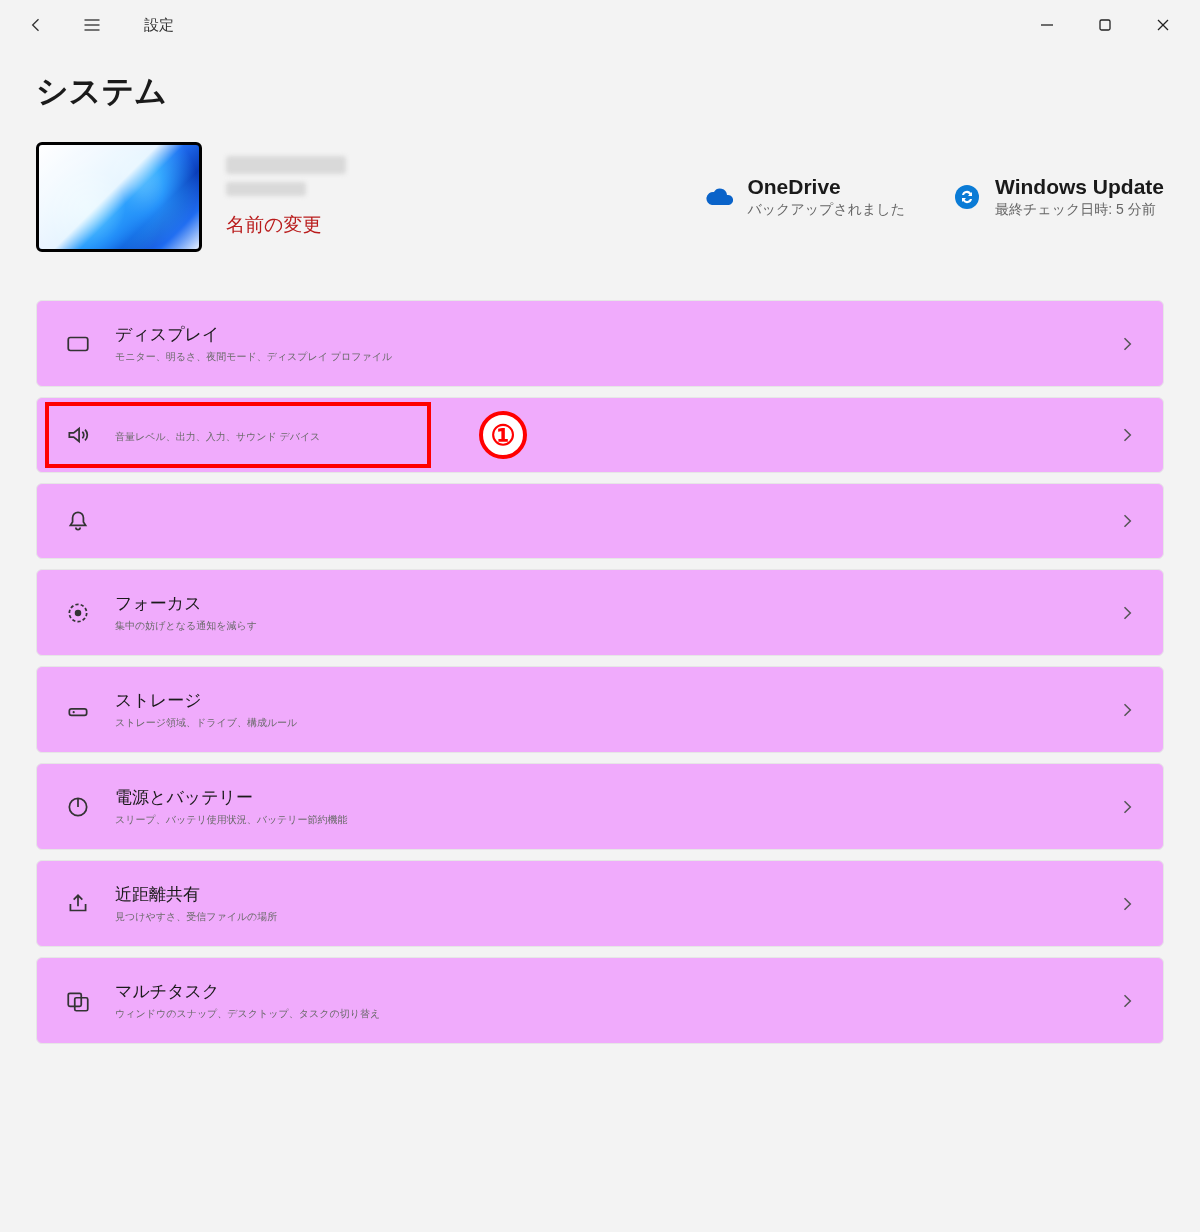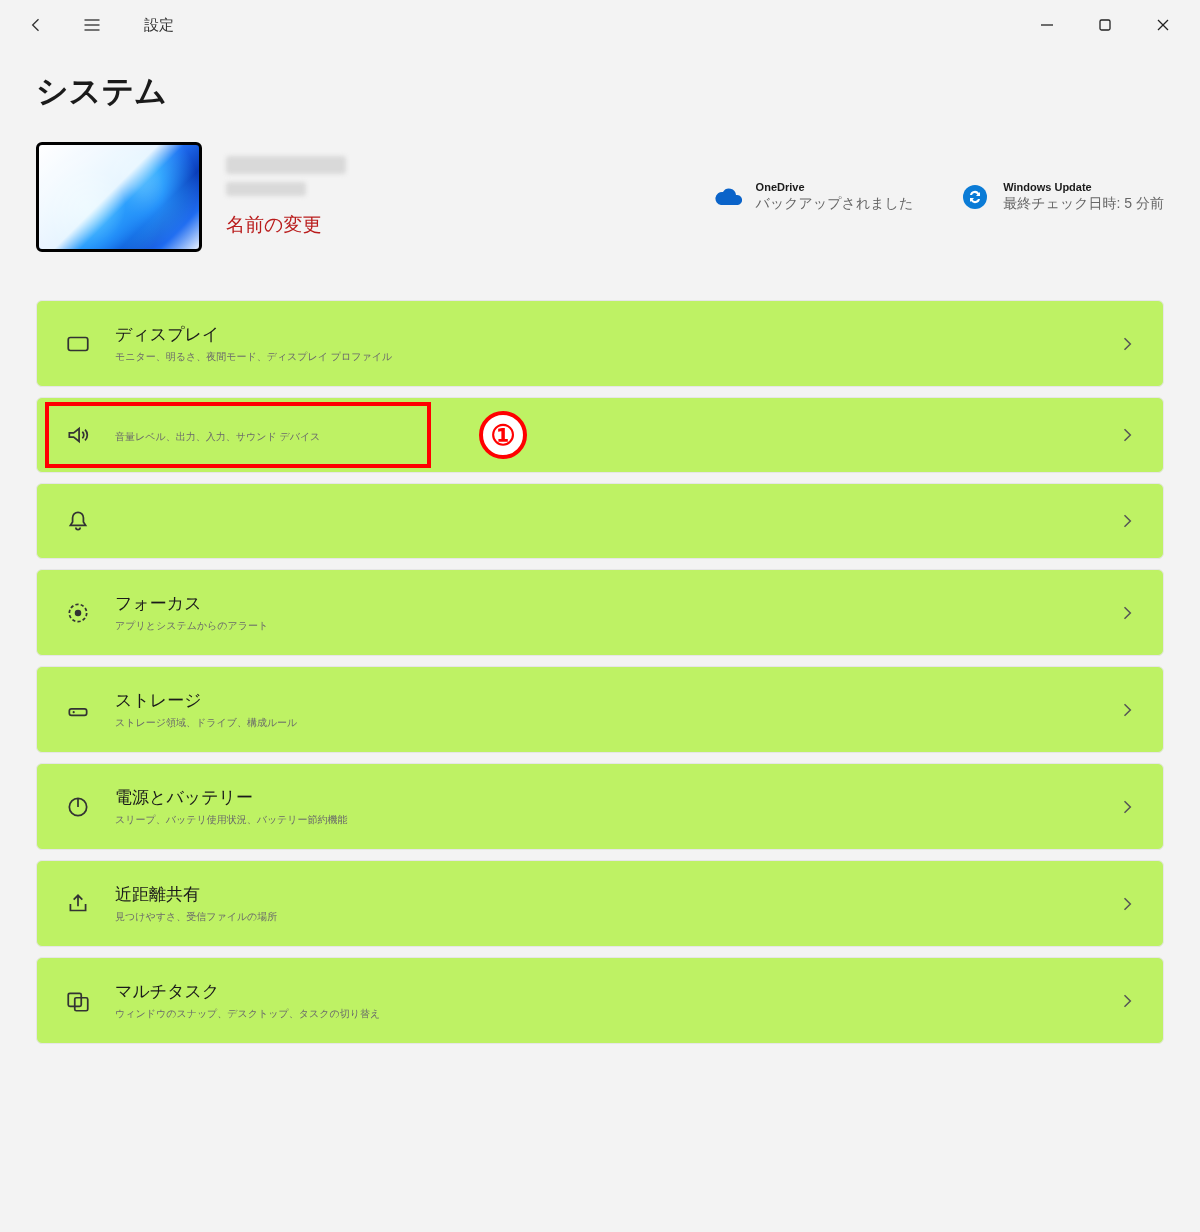--- a/index.html
+++ b/index.html
@@ -43,25 +43,25 @@
       mix-blend-mode: screen;
     }
     .device-meta { display:flex; flex-direction:column; gap:6px; min-width:140px;}
     .blur-line { background: #d9d9d9; border-radius:3px; filter: blur(2px);}
     .blur-line.a { width:120px; height:18px; }
     .blur-line.b { width:80px; height:14px; margin-top:2px;}
     .rename-link { color:#b91c1c; font-size:19px; margin-top:10px; cursor:pointer; }
     .status-group { margin-left:auto; display:flex; gap:48px; align-items:center;}
     .status-item { display:flex; align-items:center; gap:14px; }
     .status-icon { width:28px; height:28px; display:flex; align-items:center; justify-content:center; }
-    .status-title { font-size:11px; font-weight:600; }
+    .status-title { font-size:21px; font-weight:600; }
     .status-sub { font-size:14px; color:#666; margin-top:2px;}
     .settings-list { padding: 0 36px; display:flex; flex-direction:column; gap:10px;}
     .settings-item {
-      background:#bef264; border:1px solid #e6e6e6; border-radius:6px;
+      background:#f0abfc; border:1px solid #e6e6e6; border-radius:6px;
       display:flex; align-items:center; padding: 22px 26px; cursor:pointer; position:relative;justify-content:space-between;
     }
     .item-icon { width:30px; height:30px; display:flex; align-items:center; justify-content:center; flex-shrink:0;}
     .item-text { margin-left:22px; }
     .item-title { font-size:17px; font-weight:500; }
     .item-desc { font-size:10px; color:#6a6a6a; margin-top:4px; }
     .chevron { margin-left:auto; color:#555; }
     .highlight-box {
       position:absolute; left:8px; top:4px; width:386px; height:calc(100% - 8px);
       border:4px solid #ff0000; pointer-events:none;
@@ -197,21 +197,21 @@
       </div>
     </div>
     <div class="settings-item">
       <div class="item-icon">
         <svg width="26" height="26" viewBox="0 0 24 24">
           <use href="#icon-focus"></use>
         </svg>
       </div>
       <div class="item-text">
         <div class="item-title">フォーカス</div>
-        <div class="item-desc">アプリとシステムからのアラート</div>
+        <div class="item-desc">集中の妨げとなる通知を減らす</div>
       </div>
       <div class="chevron">
         <svg width="20" height="20" viewBox="0 0 24 24">
           <use href="#icon-chevron"></use>
         </svg>
       </div>
     </div>
     <div class="settings-item">
       <div class="item-icon">
         <svg width="26" height="26" viewBox="0 0 24 24">

